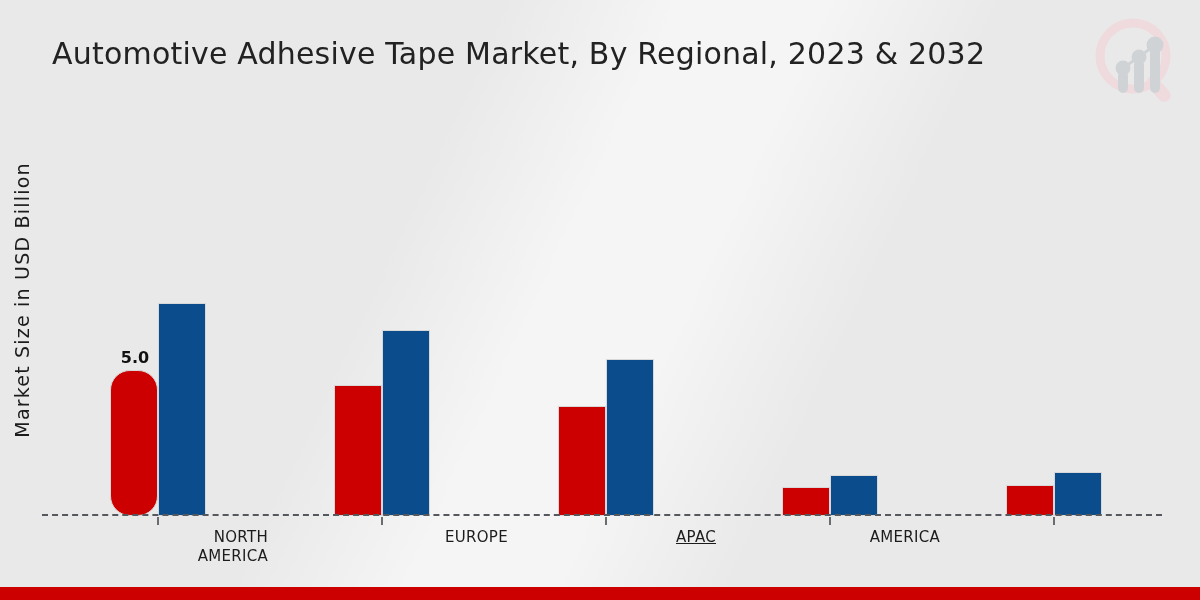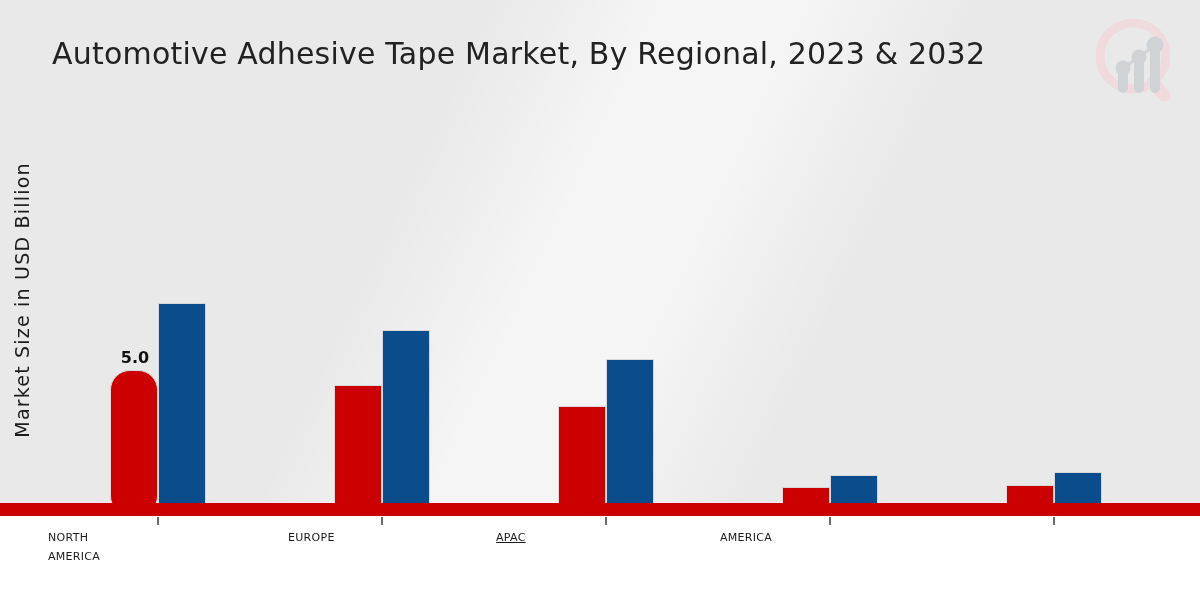--- a/index.html
+++ b/index.html
@@ -9,21 +9,21 @@
   body {
     width: 1200px;
     height: 600px;
     overflow: hidden;
     font-family: "DejaVu Sans", "Liberation Sans", sans-serif;
   }
 
   #page {
     position: relative;
     width: 1200px;
-    height: 516px;
+    height: 600px;
     background:
       linear-gradient(115deg,
         rgba(255,255,255,0.0) 0%,
         rgba(255,255,255,0.0) 34%,
         rgba(255,255,255,0.55) 46%,
         rgba(255,255,255,0.55) 56%,
         rgba(255,255,255,0.0) 68%,
         rgba(255,255,255,0.0) 100%),
       #e9e9e9;
     box-sizing: border-box;
@@ -148,22 +148,22 @@
     top: 517px;
     width: 2px;
     height: 8px;
     background: #6a6d70;
   }
 
   .cat-label {
     position: absolute;
     top: 528px;
     width: 220px;
-    text-align: left;
-    font-size: 11px;
+    text-align: right;
+    font-size: 15px;
     color: #1c1c1c;
     line-height: 19px;
     letter-spacing: 0.3px;
   }
 
   
   #bottom-strip {
     position: absolute;
     left: 0;
     bottom: 0;

